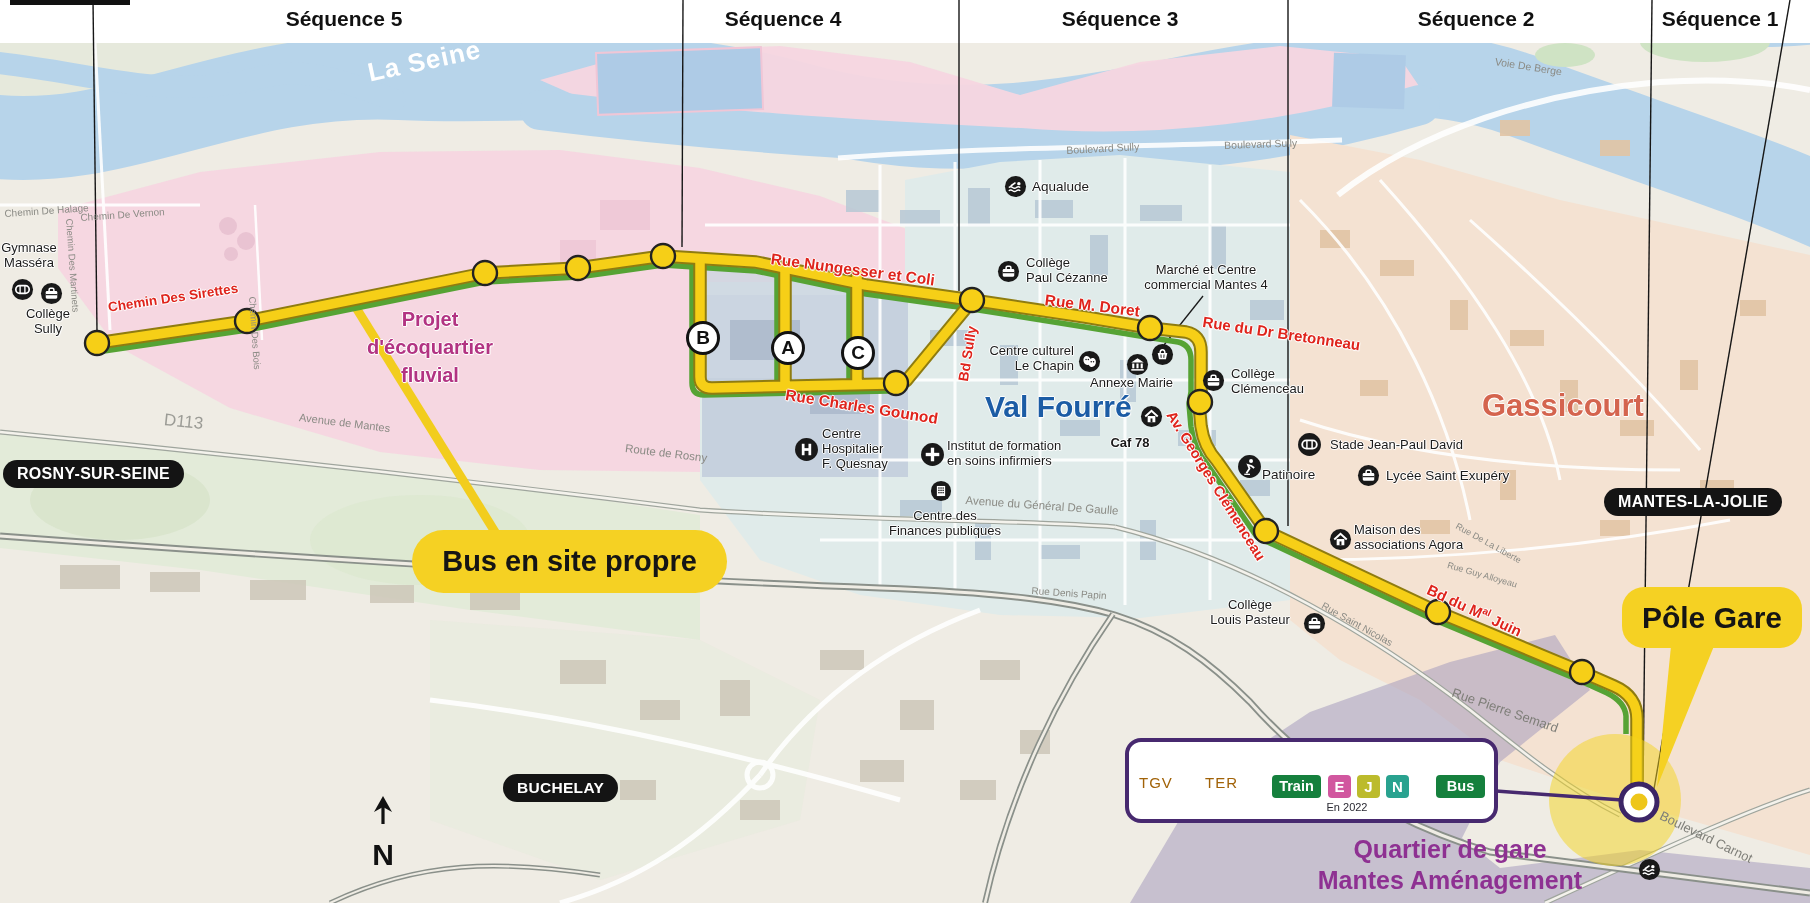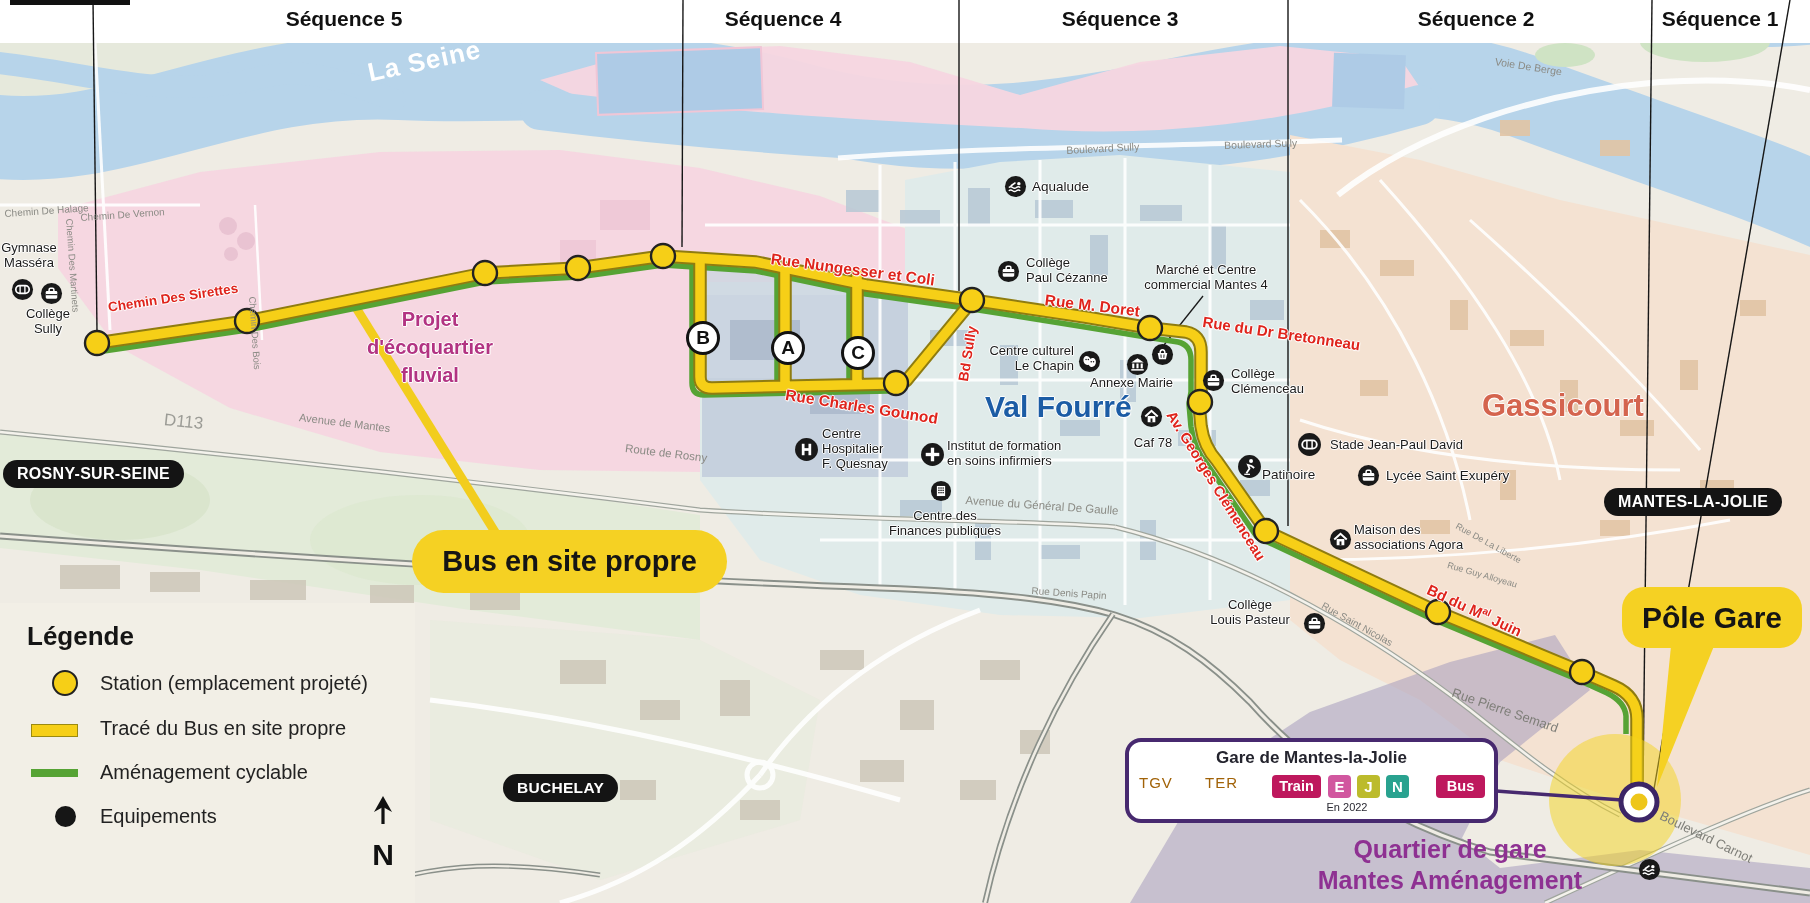--- a/index.html
+++ b/index.html
@@ -26,21 +26,21 @@
   .callout{position:absolute;background:#f5d123;color:#151515;font-weight:bold;
         display:flex;align-items:center;justify-content:center;}
   
   #gareBox{position:absolute;left:1125px;top:738px;width:373px;height:85px;background:#fff;
         border:4px solid #47296f;border-radius:16px;box-sizing:border-box;}
   #gareBox .title{position:absolute;left:0;right:0;top:6px;text-align:center;font-weight:bold;
         font-size:17px;color:#24242e;}
   .gmode{position:absolute;top:32px;font-size:15px;color:#a16207;letter-spacing:1px;}
   .badge{position:absolute;top:33px;height:23px;border-radius:4px;color:#fff;font-weight:bold;
         text-align:center;box-sizing:border-box;}
-  .badge.word{width:49px;font-size:14.5px;line-height:23px;background:#be185d;}
+  .badge.word{width:49px;font-size:14.5px;line-height:23px;background:#15803d;}
   .badge.sq{width:23px;font-size:15px;line-height:23px;}
   #gareNote{position:absolute;left:168px;top:59px;width:100px;text-align:center;
         font-size:11px;color:#2a2a33;}
   
   #legend{position:absolute;left:0;top:603px;width:415px;height:300px;background:#f2efe6;}
   #legend .ltitle{position:absolute;left:27px;top:18px;font-weight:bold;font-size:26px;color:#151515;}
   .litem{position:absolute;left:100px;font-size:20px;color:#222;white-space:nowrap;}
   .sw-circle{position:absolute;left:52px;width:26px;height:26px;border-radius:50%;
         background:#f6cf17;border:2px solid #222;box-sizing:border-box;}
   .sw-black{position:absolute;left:55px;width:21px;height:21px;border-radius:50%;background:#161616;}
@@ -456,61 +456,49 @@
     </div>
 
 <div class="poi c halo" style="left:0;top:240px;width:58px;"><span>Gymnase</span><br><span>Masséra</span></div>
 <div class="poi c halo" style="left:13px;top:306px;width:70px;"><span>Collège</span><br><span>Sully</span></div>
 <div class="poi halo" style="left:1032px;top:179px;font-size:13.5px;">Aqualude</div>
 <div class="poi halo" style="left:1026px;top:255px;font-size:13px;"><span>Collège</span><br><span>Paul Cézanne</span></div>
 <div class="poi c halo" style="left:1106px;top:262px;width:200px;font-size:13px;"><span>Marché et Centre</span><br><span>commercial Mantes 4</span></div>
 <div class="poi r halo" style="left:950px;top:343px;width:124px;font-size:13px;"><span>Centre culturel</span><br><span>Le Chapin</span></div>
 <div class="poi halo" style="left:1090px;top:375px;font-size:13px;">Annexe Mairie</div>
 <div class="poi halo" style="left:1231px;top:366px;font-size:13px;"><span>Collège</span><br><span>Clémenceau</span></div>
-<div class="poi c halo" style="left:1131px;top:435px;width:44px;font-size:13px;">Caf 78</div>
+<div class="poi c halo" style="left:1108px;top:435px;width:44px;font-size:13px;font-weight:bold;">Caf 78</div>
 <div class="poi halo" style="left:822px;top:426px;"><span>Centre</span><br><span>Hospitalier</span><br><span>F. Quesnay</span></div>
 <div class="poi halo" style="left:947px;top:438px;font-size:13px;"><span>Institut de formation</span><br><span>en soins infirmiers</span></div>
 <div class="poi c halo" style="left:860px;top:508px;width:170px;font-size:13px;"><span>Centre des</span><br><span>Finances publiques</span></div>
 <div class="poi halo" style="left:1330px;top:437px;font-size:13px;">Stade Jean-Paul David</div>
 <div class="poi halo" style="left:1262px;top:467px;font-size:13.5px;">Patinoire</div>
 <div class="poi halo" style="left:1386px;top:468px;font-size:13.5px;">Lycée Saint Exupéry</div>
 <div class="poi halo" style="left:1354px;top:522px;font-size:13px;"><span>Maison des</span><br><span>associations Agora</span></div>
 <div class="poi c halo" style="left:1195px;top:597px;width:110px;font-size:13px;"><span>Collège</span><br><span>Louis Pasteur</span></div>
 <div class="poi c halo" style="left:1615px;top:932px;width:70px;font-size:13px;">Aquasport</div>
 
 <div class="letterstop" style="left:686px;top:321px;">B</div>
 <div class="letterstop" style="left:771px;top:331px;">A</div>
 <div class="letterstop" style="left:841px;top:336px;">C</div>
 
 <div class="callout" style="left:412px;top:530px;width:315px;height:63px;border-radius:32px;font-size:29px;">Bus en site propre</div>
 <div class="callout" style="left:1622px;top:587px;width:180px;height:61px;border-radius:22px;font-size:30px;">Pôle Gare</div>
 
 <div id="gareBox">
-  <div class="title">Gare de Mantes-la-Jolie</div>
   <div class="gmode" style="left:10px;">TGV</div>
   <div class="gmode" style="left:76px;">TER</div>
   <div class="badge word" style="left:143px;">Train</div>
   <div class="badge sq" style="left:199px;background:#d1579f;">E</div>
   <div class="badge sq" style="left:228px;background:#bcbb2c;">J</div>
   <div class="badge sq" style="left:257px;background:#29a28f;">N</div>
   <div class="badge word" style="left:307px;">Bus</div>
   <div id="gareNote">En 2022</div>
 </div>
 
-<div id="legend">
-  <div class="ltitle">Légende</div>
-  <div class="sw-circle" style="top:67px;"></div>
-  <div class="litem" style="top:69px;">Station (emplacement projeté)</div>
-  <div class="sw-yellow" style="top:121px;"></div>
-  <div class="litem" style="top:114px;">Tracé du Bus en site propre</div>
-  <div class="sw-green" style="top:166px;"></div>
-  <div class="litem" style="top:158px;">Aménagement cyclable</div>
-  <div class="sw-black" style="top:203px;"></div>
-  <div class="litem" style="top:202px;">Equipements</div>
-</div>
 
 <div id="compass">
   <svg width="26" height="42" viewBox="0 0 26 42">
         <polygon points="13,0 22,16 13,11 4,16" fill="#111"></polygon>
         <rect x="11.4" y="10" width="3.2" height="18" fill="#111"></rect>
       </svg>
   <div class="nletter">N</div>
 </div>
 
 </div>

